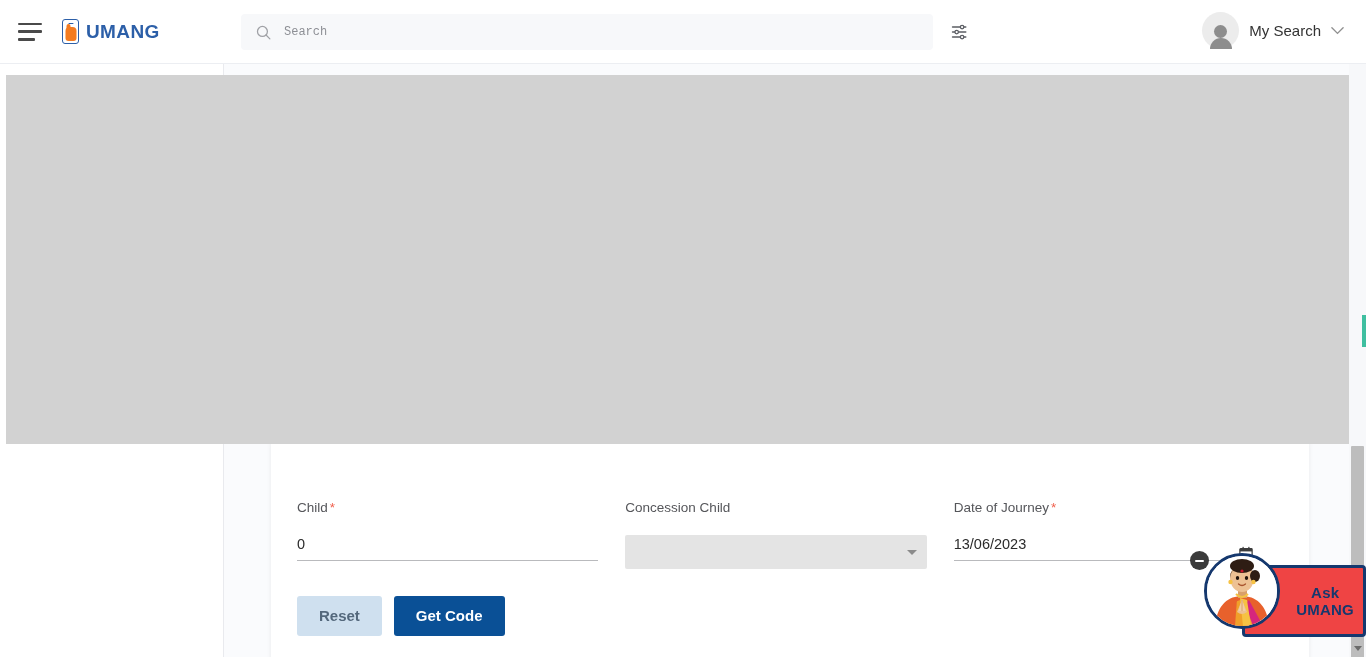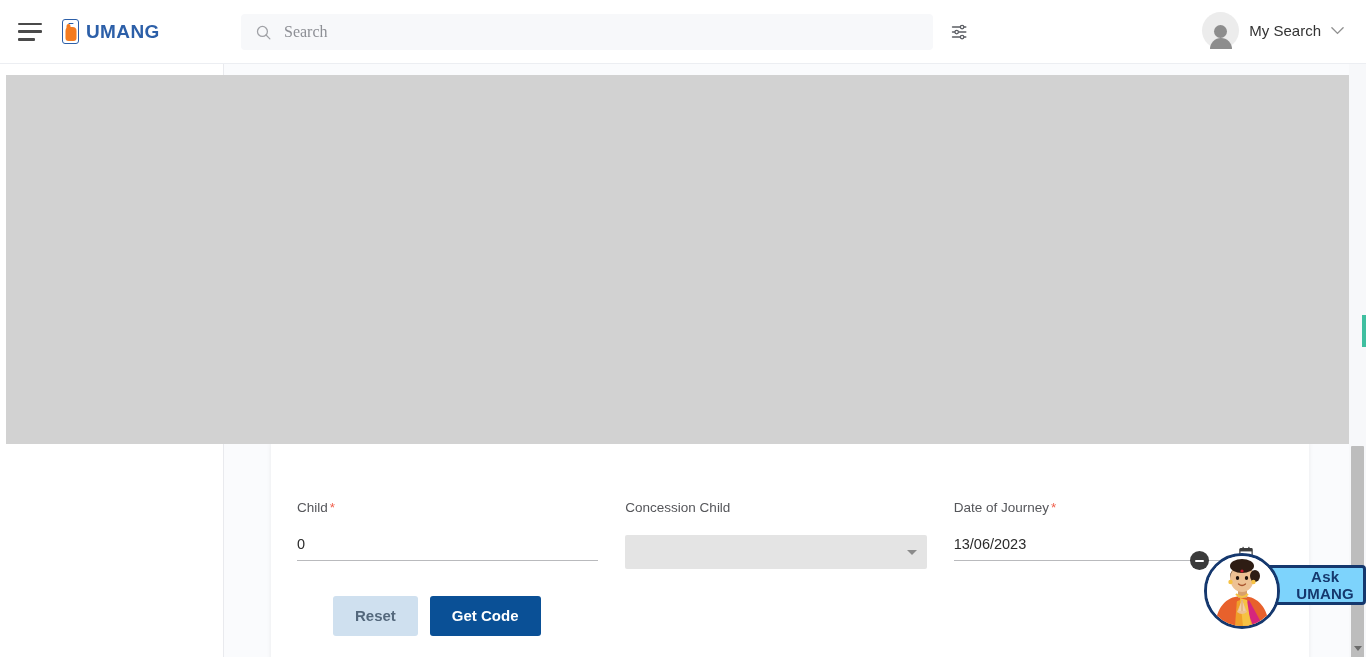--- a/index.html
+++ b/index.html
@@ -110,22 +110,22 @@
   .search-icon {
     width: 17px; height: 17px;
     flex: none;
     margin-right: 12px;
     opacity: 0.62;
   }
   .search-input {
     border: none;
     outline: none;
     background: transparent;
-    font-family: Liberation Serif, serif;
-    font-size: 16px;
+    font-family: Liberation Mono, monospace;
+    font-size: 12px;
     color: #0369a1;
     width: 600px;
     padding: 0;
   }
   .search-input::placeholder { color: #8d8f95; }
 
   .filter-icon {
     position: absolute;
     left: 949px; top: 22px;
     width: 22px; height: 20px;
@@ -282,21 +282,20 @@
     font-size: 15px;
     font-weight: bold;
     cursor: pointer;
     padding: 0 22px;
     height: 40px;
     line-height: 40px;
   }
   .btn-reset {
     background: #cfe0ef;
     color: #54687c;
-    margin-left: 36px;
   }
   .btn-getfare {
     background: #0a5096;
     color: #ffffff;
   }
 
   
   .ghost-partial {
     position: absolute;
     left: 14px;
@@ -399,22 +398,22 @@
     content: "";
     width: 9px; height: 2px;
     background: #ffffff;
     border-radius: 1px;
   }
   .ask-bubble {
     position: absolute;
     left: 52px;
     top: 18px;
     width: 124px;
-    height: 40px;
-    background: #7dd3fc;
+    height: 72px;
+    background: #ef4444;
     border: 3px solid #15386e;
     border-radius: 4px;
     display: flex;
     align-items: center;
     justify-content: flex-end;
     padding-right: 9px;
     z-index: 1;
   }
   .ask-bubble-text {
     font-size: 15px;

